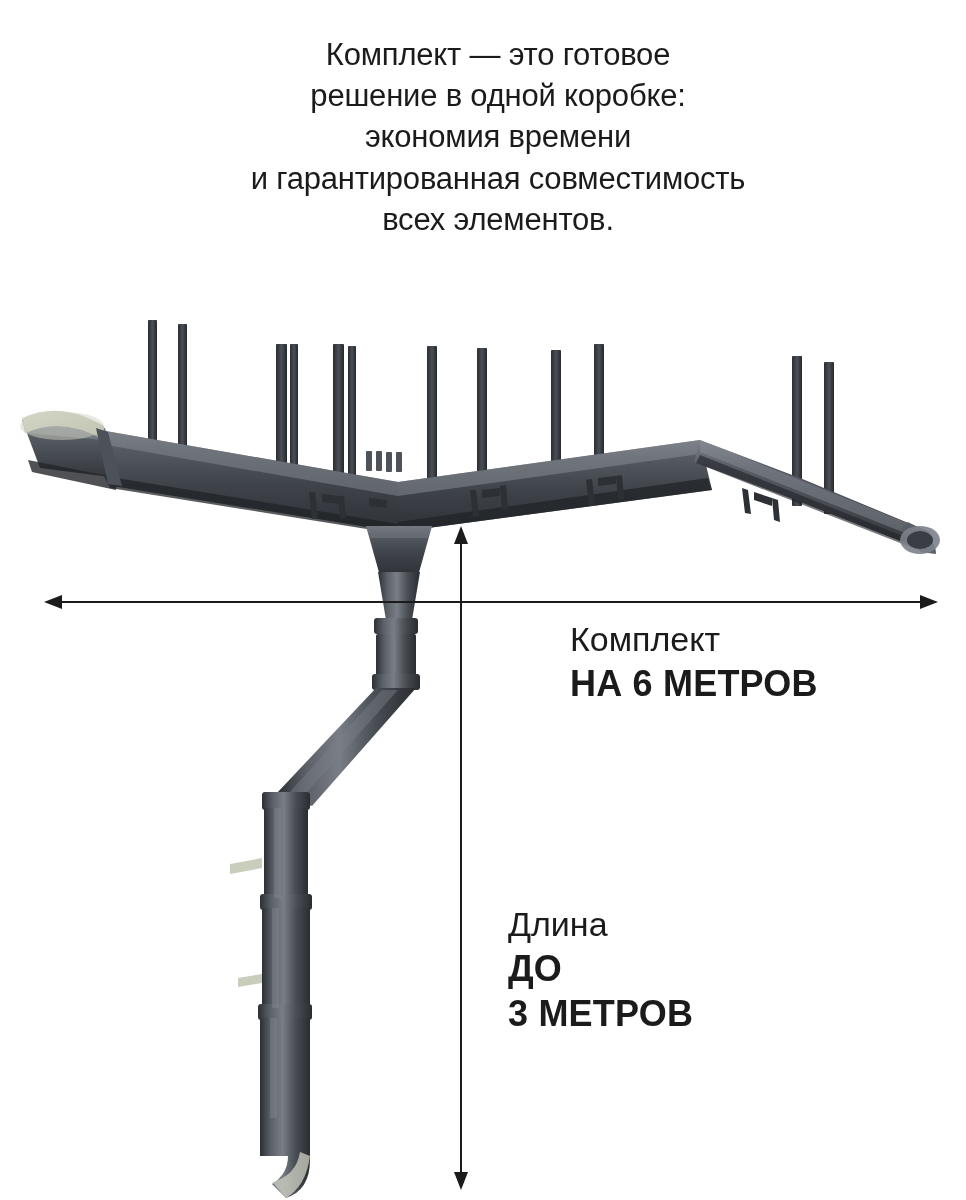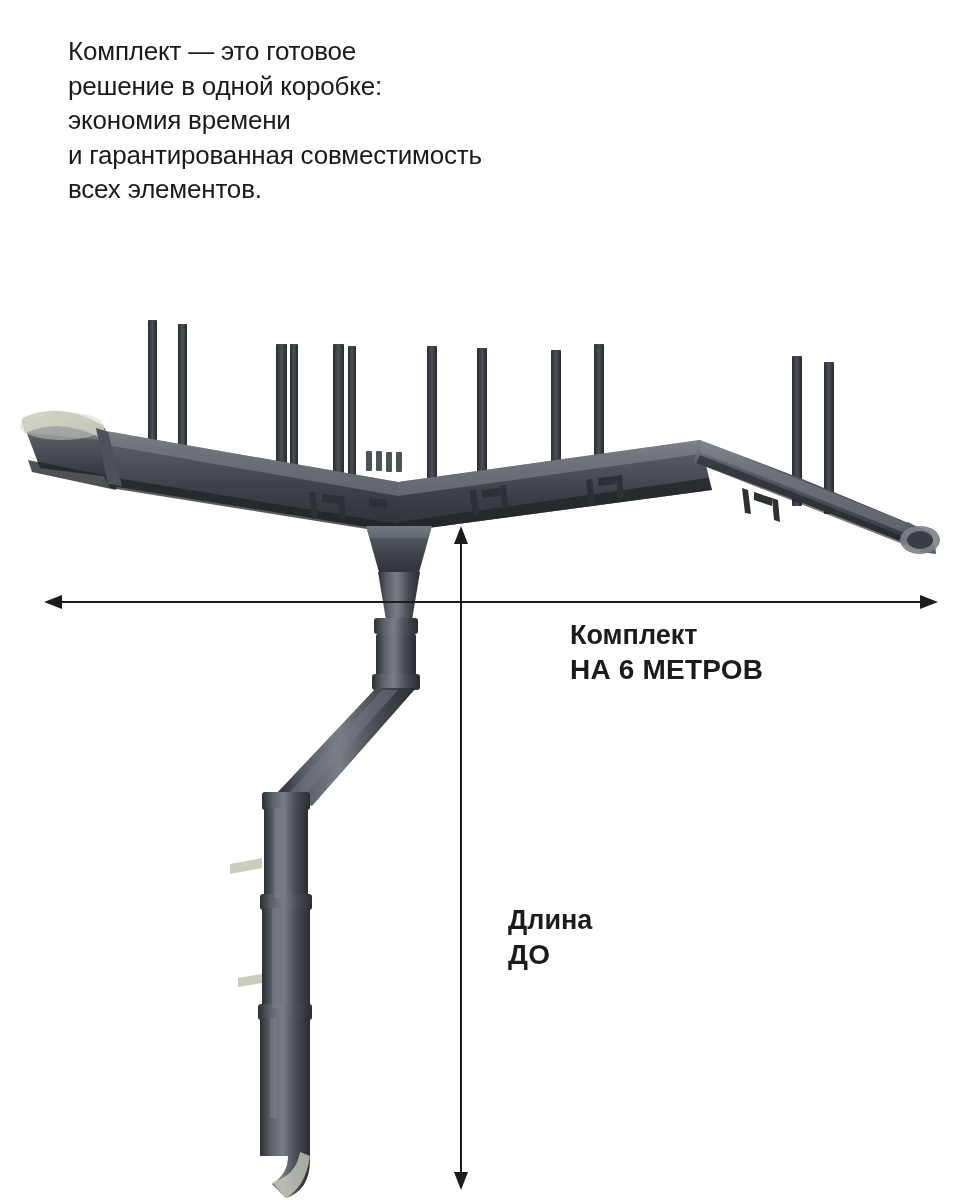--- a/index.html
+++ b/index.html
@@ -15,26 +15,27 @@
     color: #1d1d1d;
     overflow: hidden;
   }
 
   
   .headline {
     position: absolute;
     left: 68px;
     top: 34px;
     width: 860px;
-    font-size: 26px;
+    font-size: 31px;
     line-height: 1.33;
     font-weight: 400;
     color: #1b1b1b;
     letter-spacing: -0.2px;
     white-space: pre-line;
+    text-align: center;
   }
 
   
   .stage {
     position: absolute;
     left: 0;
     top: 300px;
     width: 966px;
     height: 900px;
   }
@@ -43,28 +44,28 @@
   }
 
   
   .annot {
     position: absolute;
     font-family: "Liberation Sans", sans-serif;
     color: #1b1b1b;
   }
   .annot .line {
     display: block;
-    font-size: 27px;
+    font-size: 34px;
     line-height: 1.26;
-    font-weight: 700;
+    font-weight: 400;
     white-space: nowrap;
   }
   .annot .line.strong {
     font-weight: 700;
-    font-size: 28px;
+    font-size: 36px;
     letter-spacing: 0.2px;
   }
   #annot-width {
     left: 570px;
     top: 618px;
   }
   #annot-height {
     left: 508px;
     top: 903px;
   }
@@ -242,13 +243,14 @@
 </div>
 
 <div class="annot" id="annot-width">
   <span class="line">Комплект</span>
   <span class="line strong">НА 6 МЕТРОВ</span>
 </div>
 
 <div class="annot" id="annot-height">
   <span class="line">Длина</span>
   <span class="line strong">ДО</span>
+  <span class="line strong">3 МЕТРОВ</span>
 </div>
 
 </body></html>

